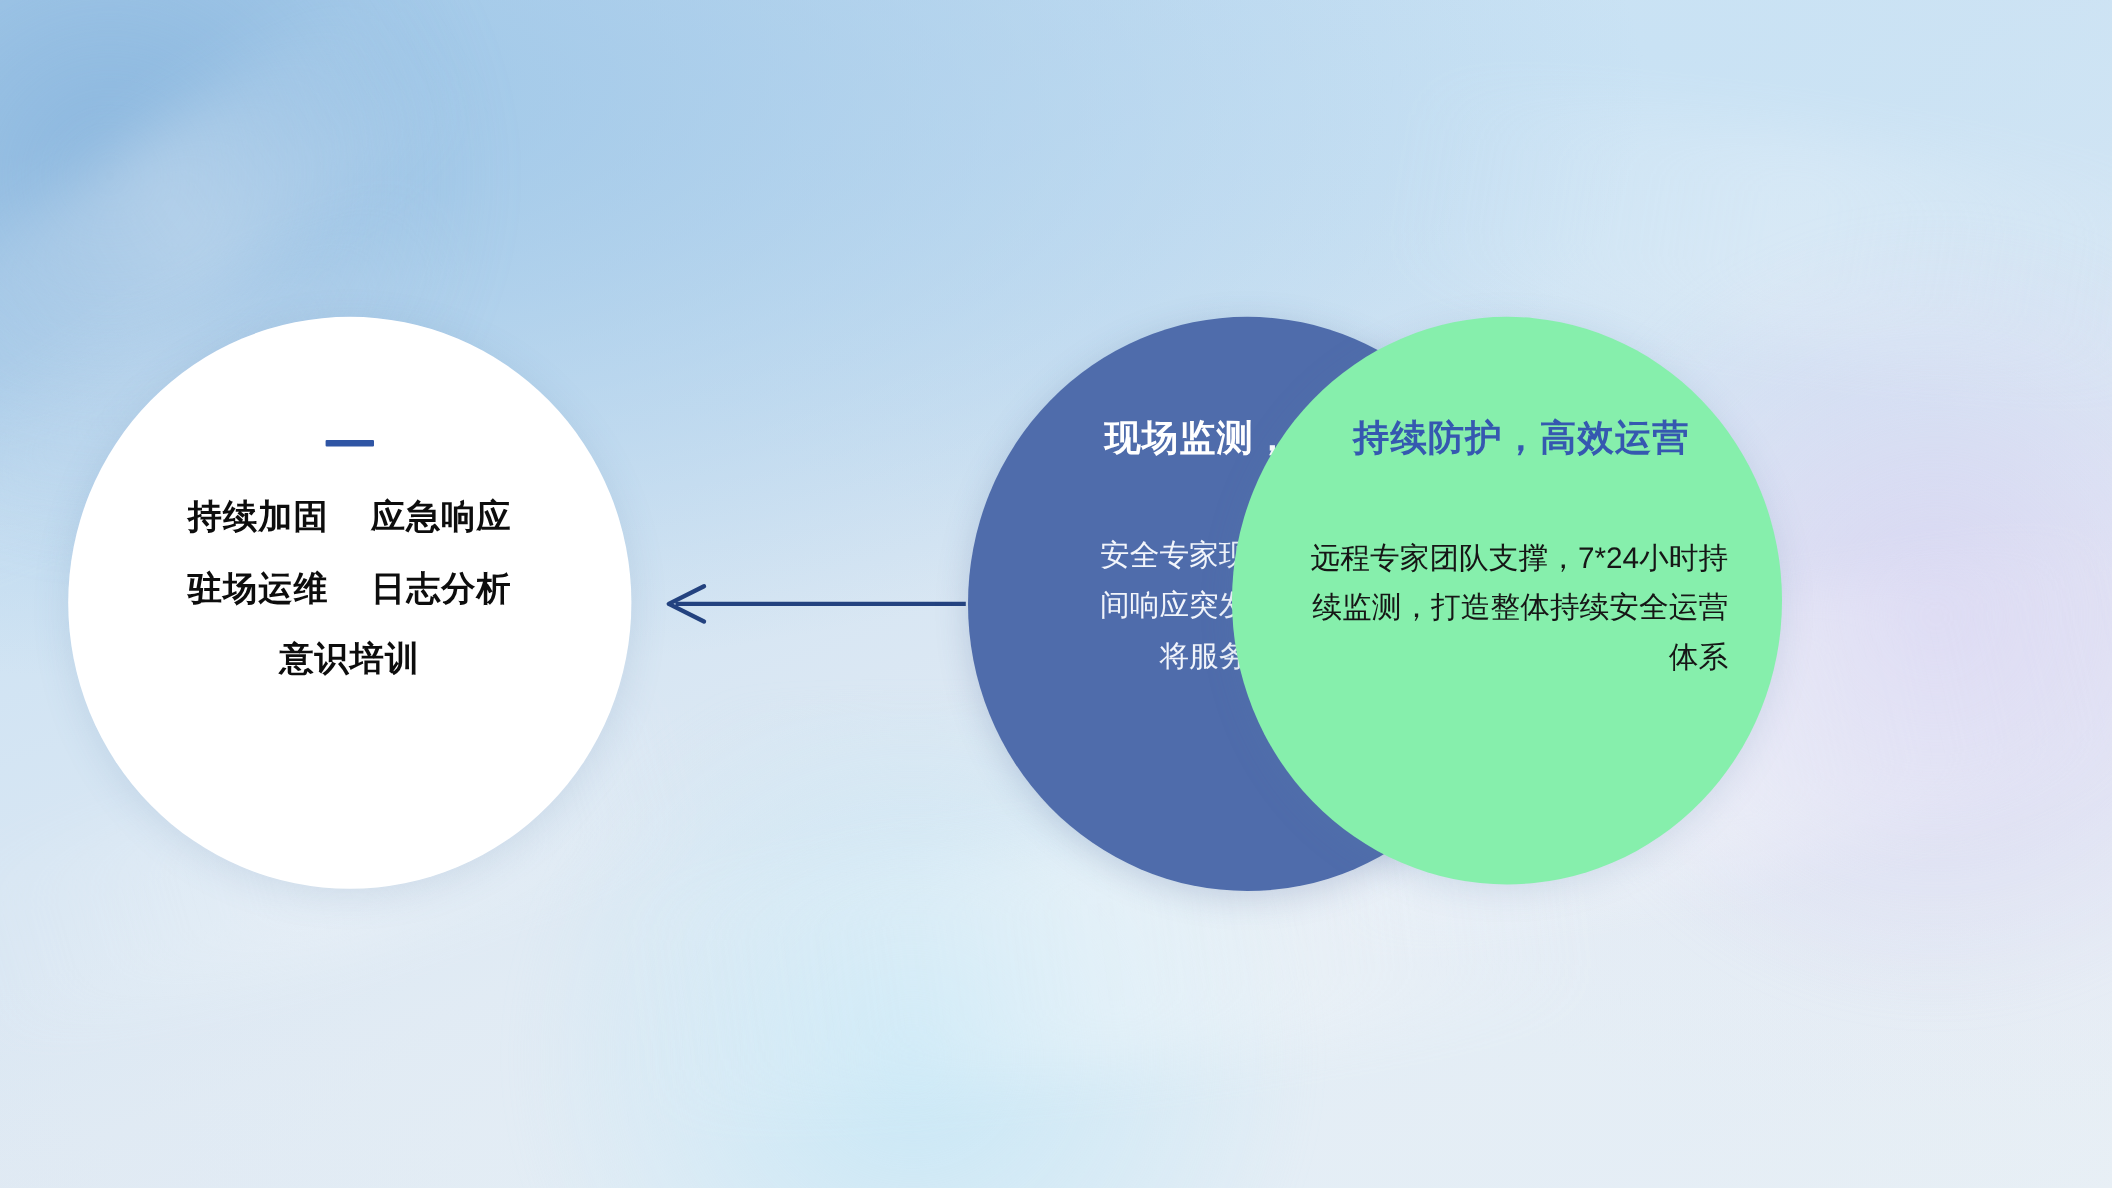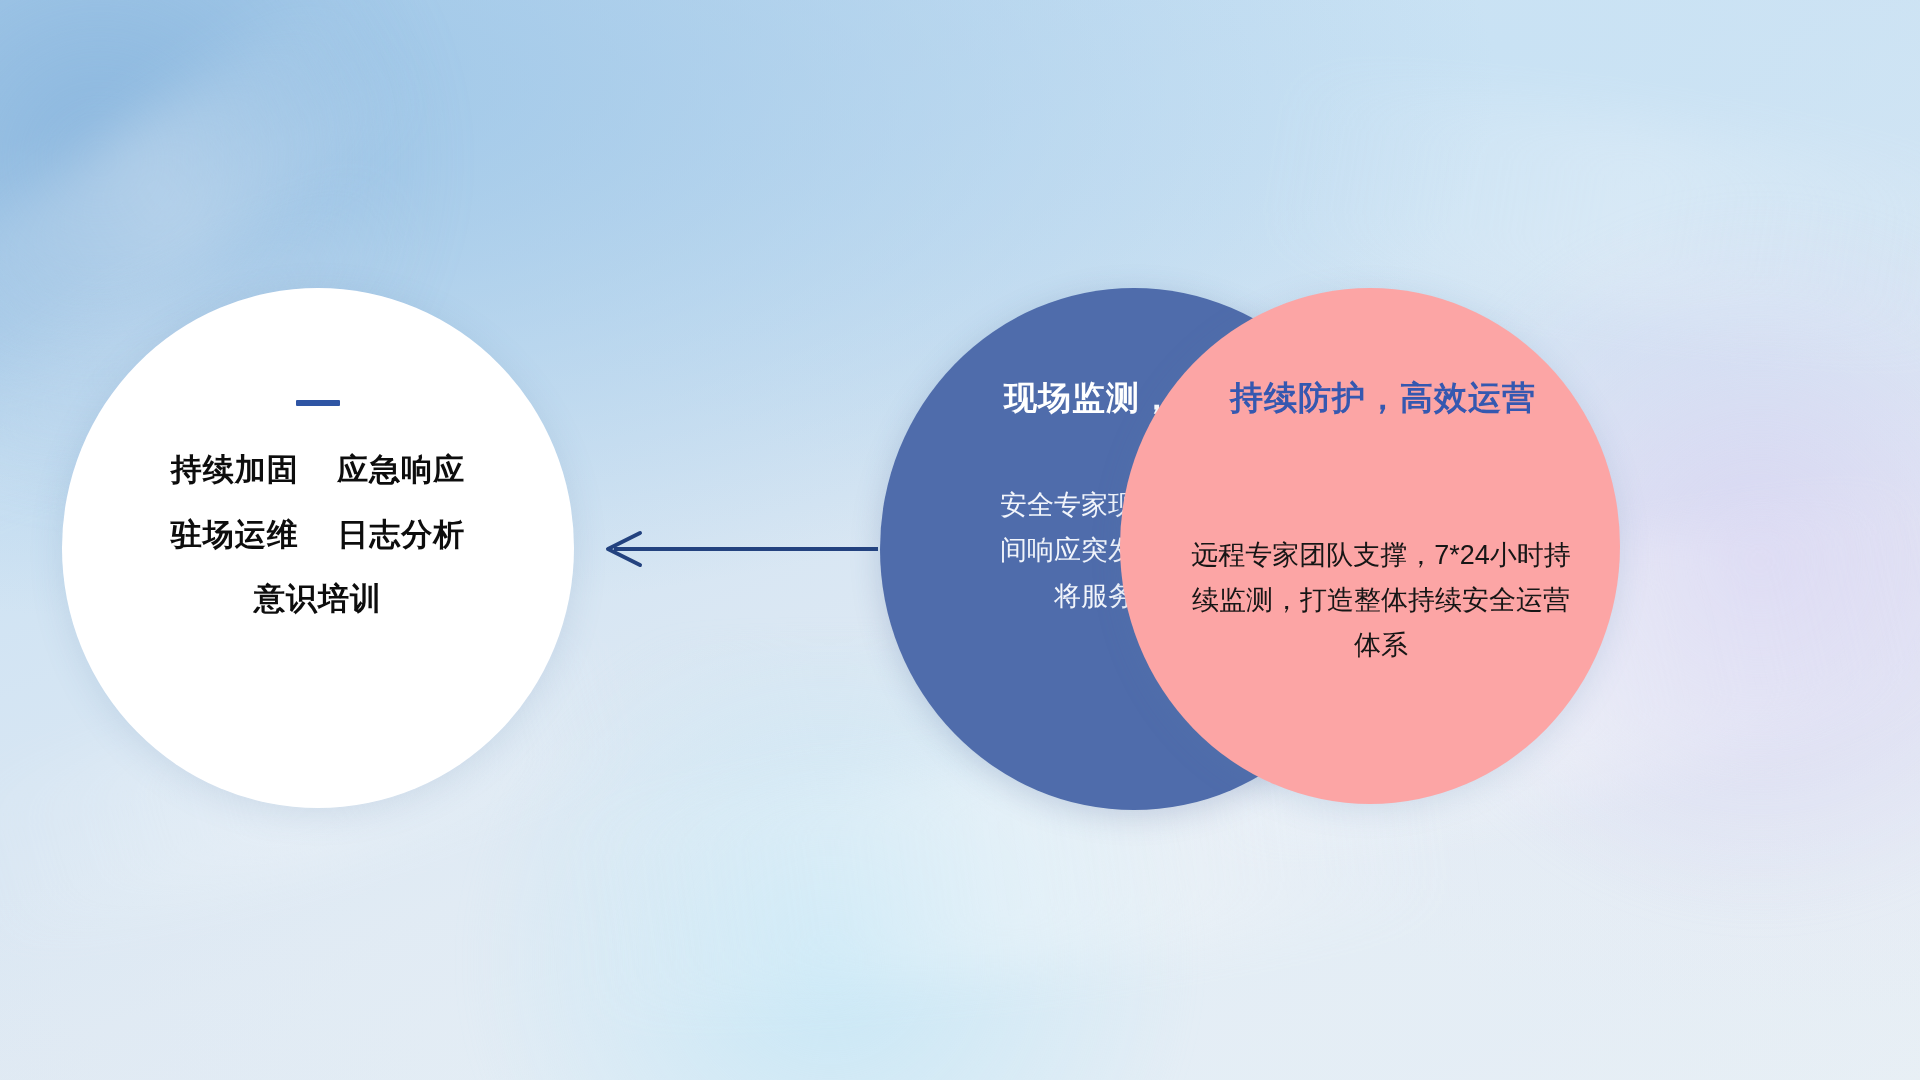--- a/index.html
+++ b/index.html
@@ -65,23 +65,22 @@
     background:#ffffff;
     box-shadow:0 6px 34px rgba(90,125,170,.16);
   }
   #bubble-middle {
     left:880px; top:288px; width:508px; height:522px;
     background:#4f6cab;
     box-shadow:0 6px 30px rgba(60,85,140,.22);
   }
   #bubble-right {
     left:1120px; top:288px; width:500px; height:516px;
-    background:#fca5a5;
+    background:#86efac;
     box-shadow:0 6px 30px rgba(90,125,170,.18);
-    gap:48px;
   }
   
   #bubble-middle { z-index:3; }
   #bubble-right  { z-index:4; }
   #bubble-left   { z-index:3; }
 
   
   .rule-dash {
     width:44px; height:6px; background:#2f55a4; border-radius:1px;
     margin-top:112px;
@@ -114,21 +113,21 @@
     margin-top:88px;
     font-size:33px; font-weight:bold; color:#3558b0;
     letter-spacing:1px; white-space:nowrap;
     text-align:center;
     padding-left:26px;
   }
   .right-body {
     margin-top:64px;
     width:380px; margin-left:22px;
     font-size:27px; color:#161616; line-height:1.66;
-    text-align:center;
+    text-align:right;
   }
 </style>
 </head>
 <body>
 
 <div id="bg">
   <div class="bg-base"></div>
   <div class="haze-dark"></div>
   <div class="haze-violet"></div>
   <div class="haze-cyan"></div>

